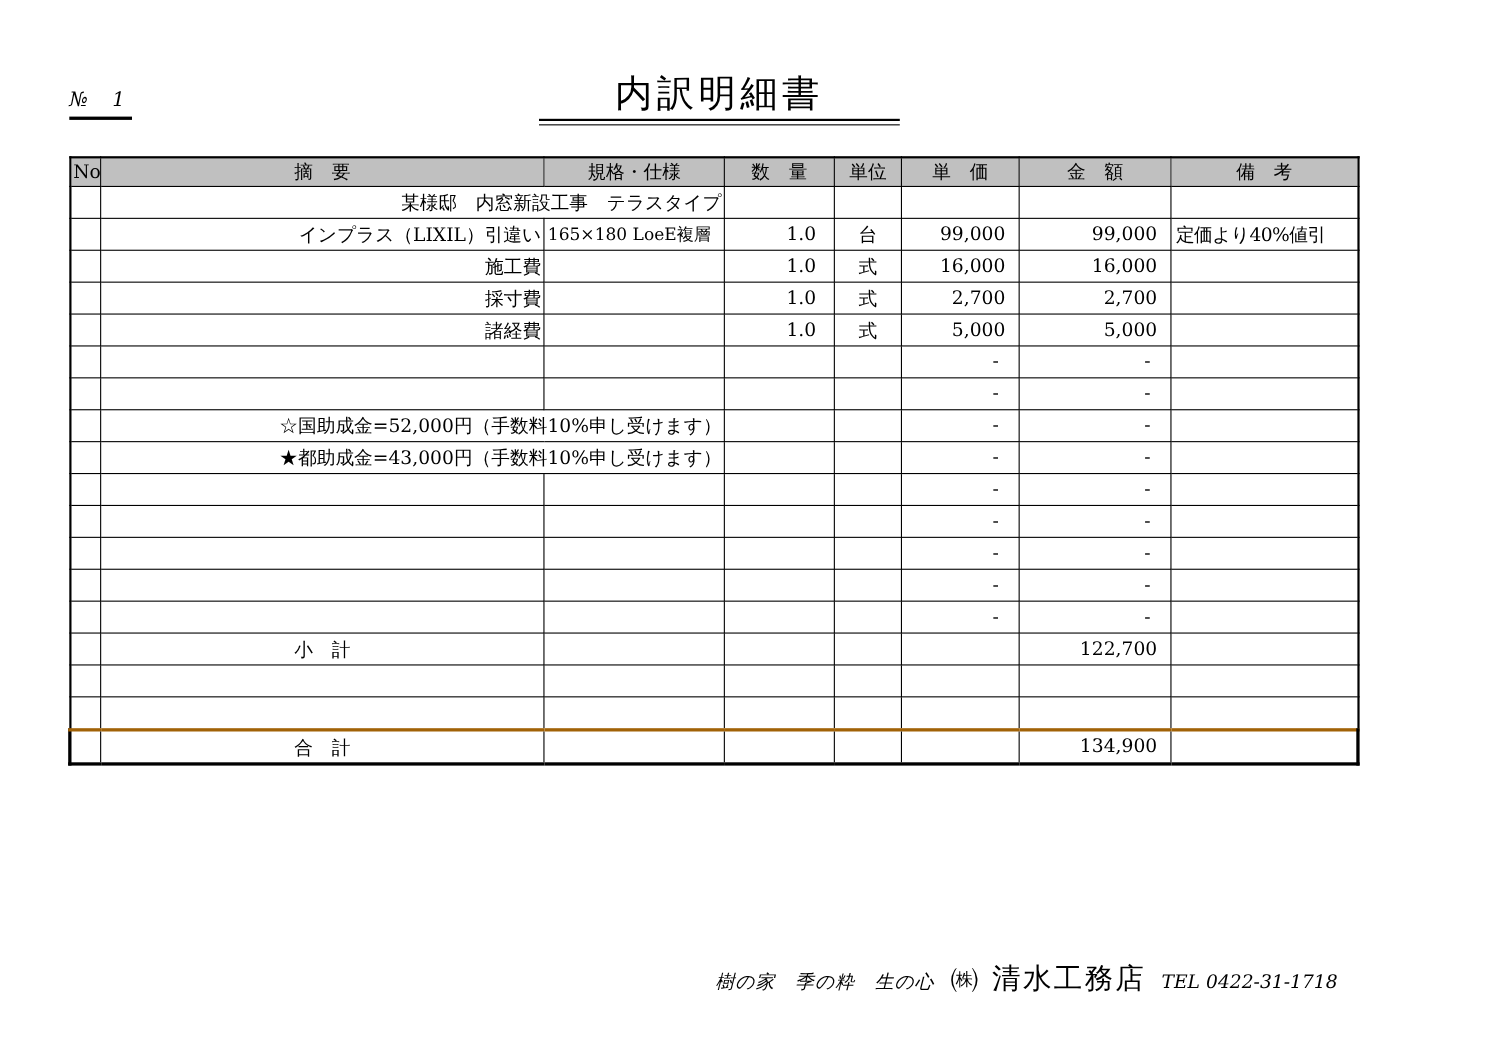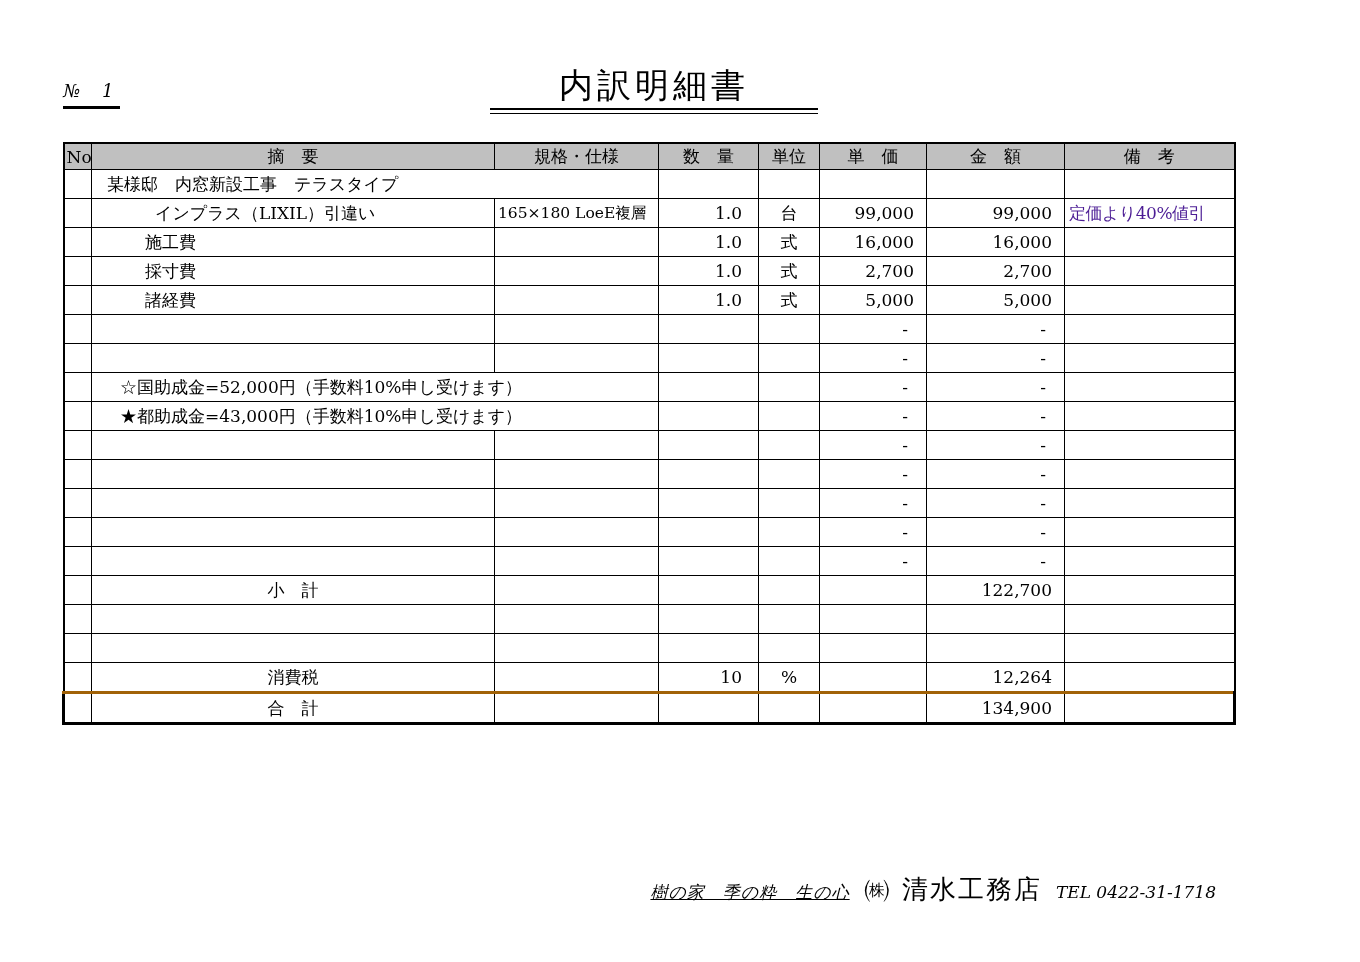--- a/index.html
+++ b/index.html
@@ -50,48 +50,48 @@
   }
   .items th {
     background: #c0c0c0;
     height: 25px;
     text-align: center;
     font-size: 17px;
   }
   .items td { height: 28px; }
 
   td.c-no   { }
-  td.c-desc { text-align: left; }
+  td.c-desc { text-align: right; }
   td.c-desc.ind1 { padding-left: 15px; }
   td.c-desc.ind2 { padding-left: 63px; }
   td.c-desc.ind3 { padding-left: 53px; }
   td.c-desc.ind4 { padding-left: 28px; }
   td.c-desc.ctr  { text-align: center; padding-left: 2px; }
   td.c-spec { text-align: left; padding-left: 3px; font-size: 15.5px; }
   td.c-qty  { text-align: right; padding-right: 16px; margin-left: 33px; }
   td.c-unit { text-align: center; }
   td.c-price, td.c-amount { text-align: right; padding-right: 12px; }
   td.c-price.dash, td.c-amount.dash { padding-right: 18px; }
-  td.c-note { color: #4c1d95; text-align: left; padding-left: 4px; letter-spacing: -0.5px; }
+  td.c-note { color: #000000; text-align: left; padding-left: 4px; letter-spacing: -0.5px; }
   .red { color: #ff0000; }
 
   tr.total-row td {
     border-top: 3px solid #a16207;
     border-bottom: 3px solid #000;
   }
   tr.total-row td:first-child { border-left: 3px solid #000; }
   tr.total-row td:last-child  { border-right: 3px solid #000; }
 
   
   .footer {
     position: absolute; left: 660px; top: 872px; width: 556px;
     display: flex; align-items: baseline; justify-content: flex-end;
     gap: 14px; white-space: nowrap;
   }
-  .footer .slogan { font-style: italic; font-size: 17px; letter-spacing: 1px; text-decoration: underline; }
+  .footer .slogan { font-style: italic; font-size: 17px; letter-spacing: 1px; }
   .footer .company { font-size: 26px; letter-spacing: 2px; }
   .footer .tel { font-style: italic; font-size: 17px; }
 </style>
 </head>
 <body>
 
 <div class="page">
 
   <div class="doc-no">
     <span>№</span>
@@ -287,30 +287,20 @@
       <tr>
         <td class="c-no"></td>
           <td class="c-desc"></td>
           <td class="c-spec"></td>
         <td class="c-qty"></td>
           <td class="c-unit"></td>
         <td class="c-price"></td>
           <td class="c-amount"></td>
         <td class="c-note"></td>
       </tr>
-      <tr>
-        <td class="c-no"></td>
-        <td class="c-desc ctr">消費税</td>
-        <td class="c-spec"></td>
-        <td class="c-qty">10</td>
-        <td class="c-unit">%</td>
-        <td class="c-price"></td>
-        <td class="c-amount">12,264</td>
-        <td class="c-note"></td>
-      </tr>
       <tr class="total-row">
         <td class="c-no"></td>
         <td class="c-desc ctr">合　計</td>
         <td class="c-spec"></td>
         <td class="c-qty"></td>
           <td class="c-unit"></td>
         <td class="c-price"></td>
         <td class="c-amount">134,900</td>
         <td class="c-note"></td>
       </tr>

